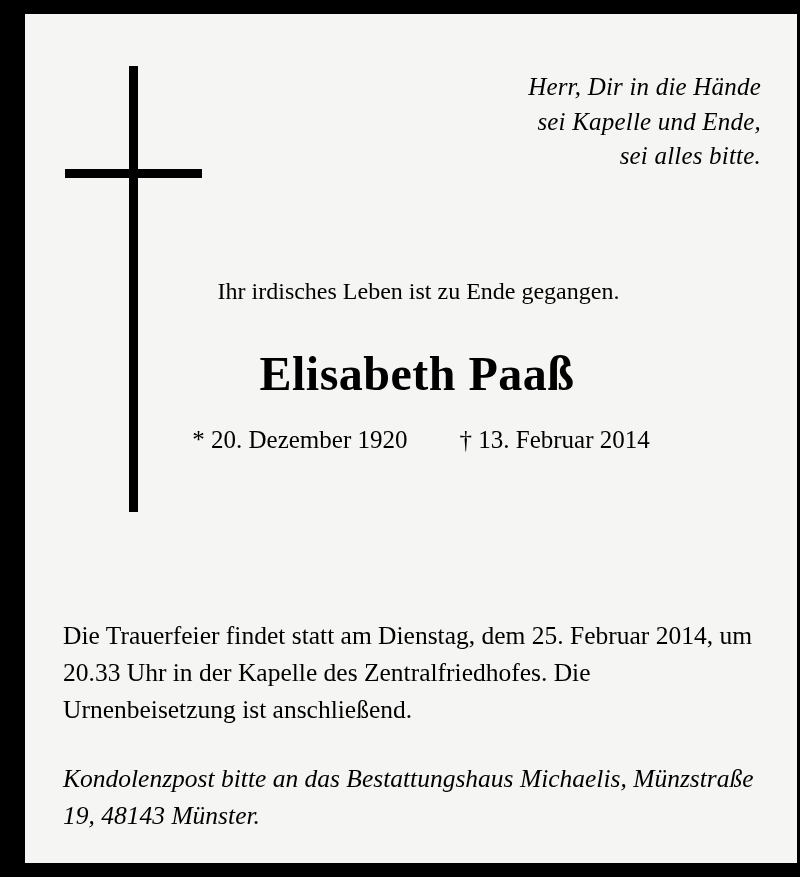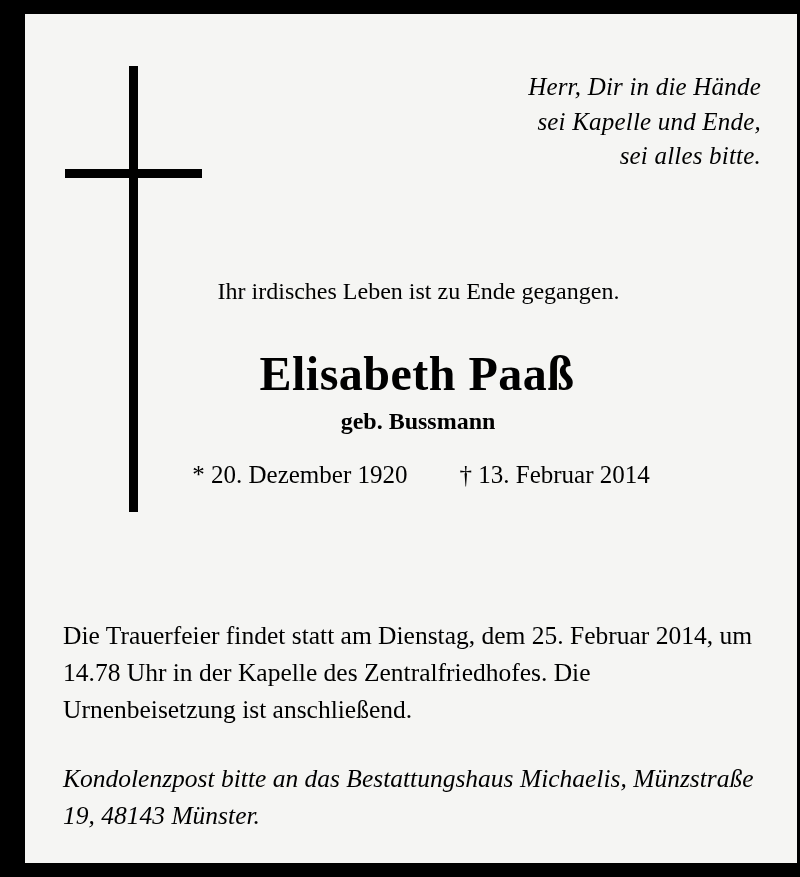--- a/index.html
+++ b/index.html
@@ -143,25 +143,24 @@
 
     <div class="verse">
       <div>Herr, Dir in die Hände</div>
       <div>sei Kapelle und Ende,</div>
       <div>sei alles bitte.</div>
     </div>
 
     <div class="center-block">
       <p class="lead-line">Ihr irdisches Leben ist zu Ende gegangen.</p>
       <h1 class="name">Elisabeth Paaß</h1>
-      <p class="maiden">geb. Bussmann</p>
       <p class="dates">
         <span class="birth">* 20. Dezember 1920</span><span class="death">† 13. Februar 2014</span>
       </p>
     </div>
 
     <div class="details">
-      <p>Die Trauerfeier findet statt am Dienstag, dem 25. Februar 2014, um 14.78 Uhr in der Kapelle des Zentralfriedhofes. Die Urnenbeisetzung ist anschließend.</p>
+      <p>Die Trauerfeier findet statt am Dienstag, dem 25. Februar 2014, um 20.33 Uhr in der Kapelle des Zentralfriedhofes. Die Urnenbeisetzung ist anschließend.</p>
       <p class="gap">Kondolenzpost bitte an das Bestattungshaus Michaelis, Münzstraße 19, 48143 Münster.</p>
     </div>
 
   </div>
 </div>
 
 </body></html>

